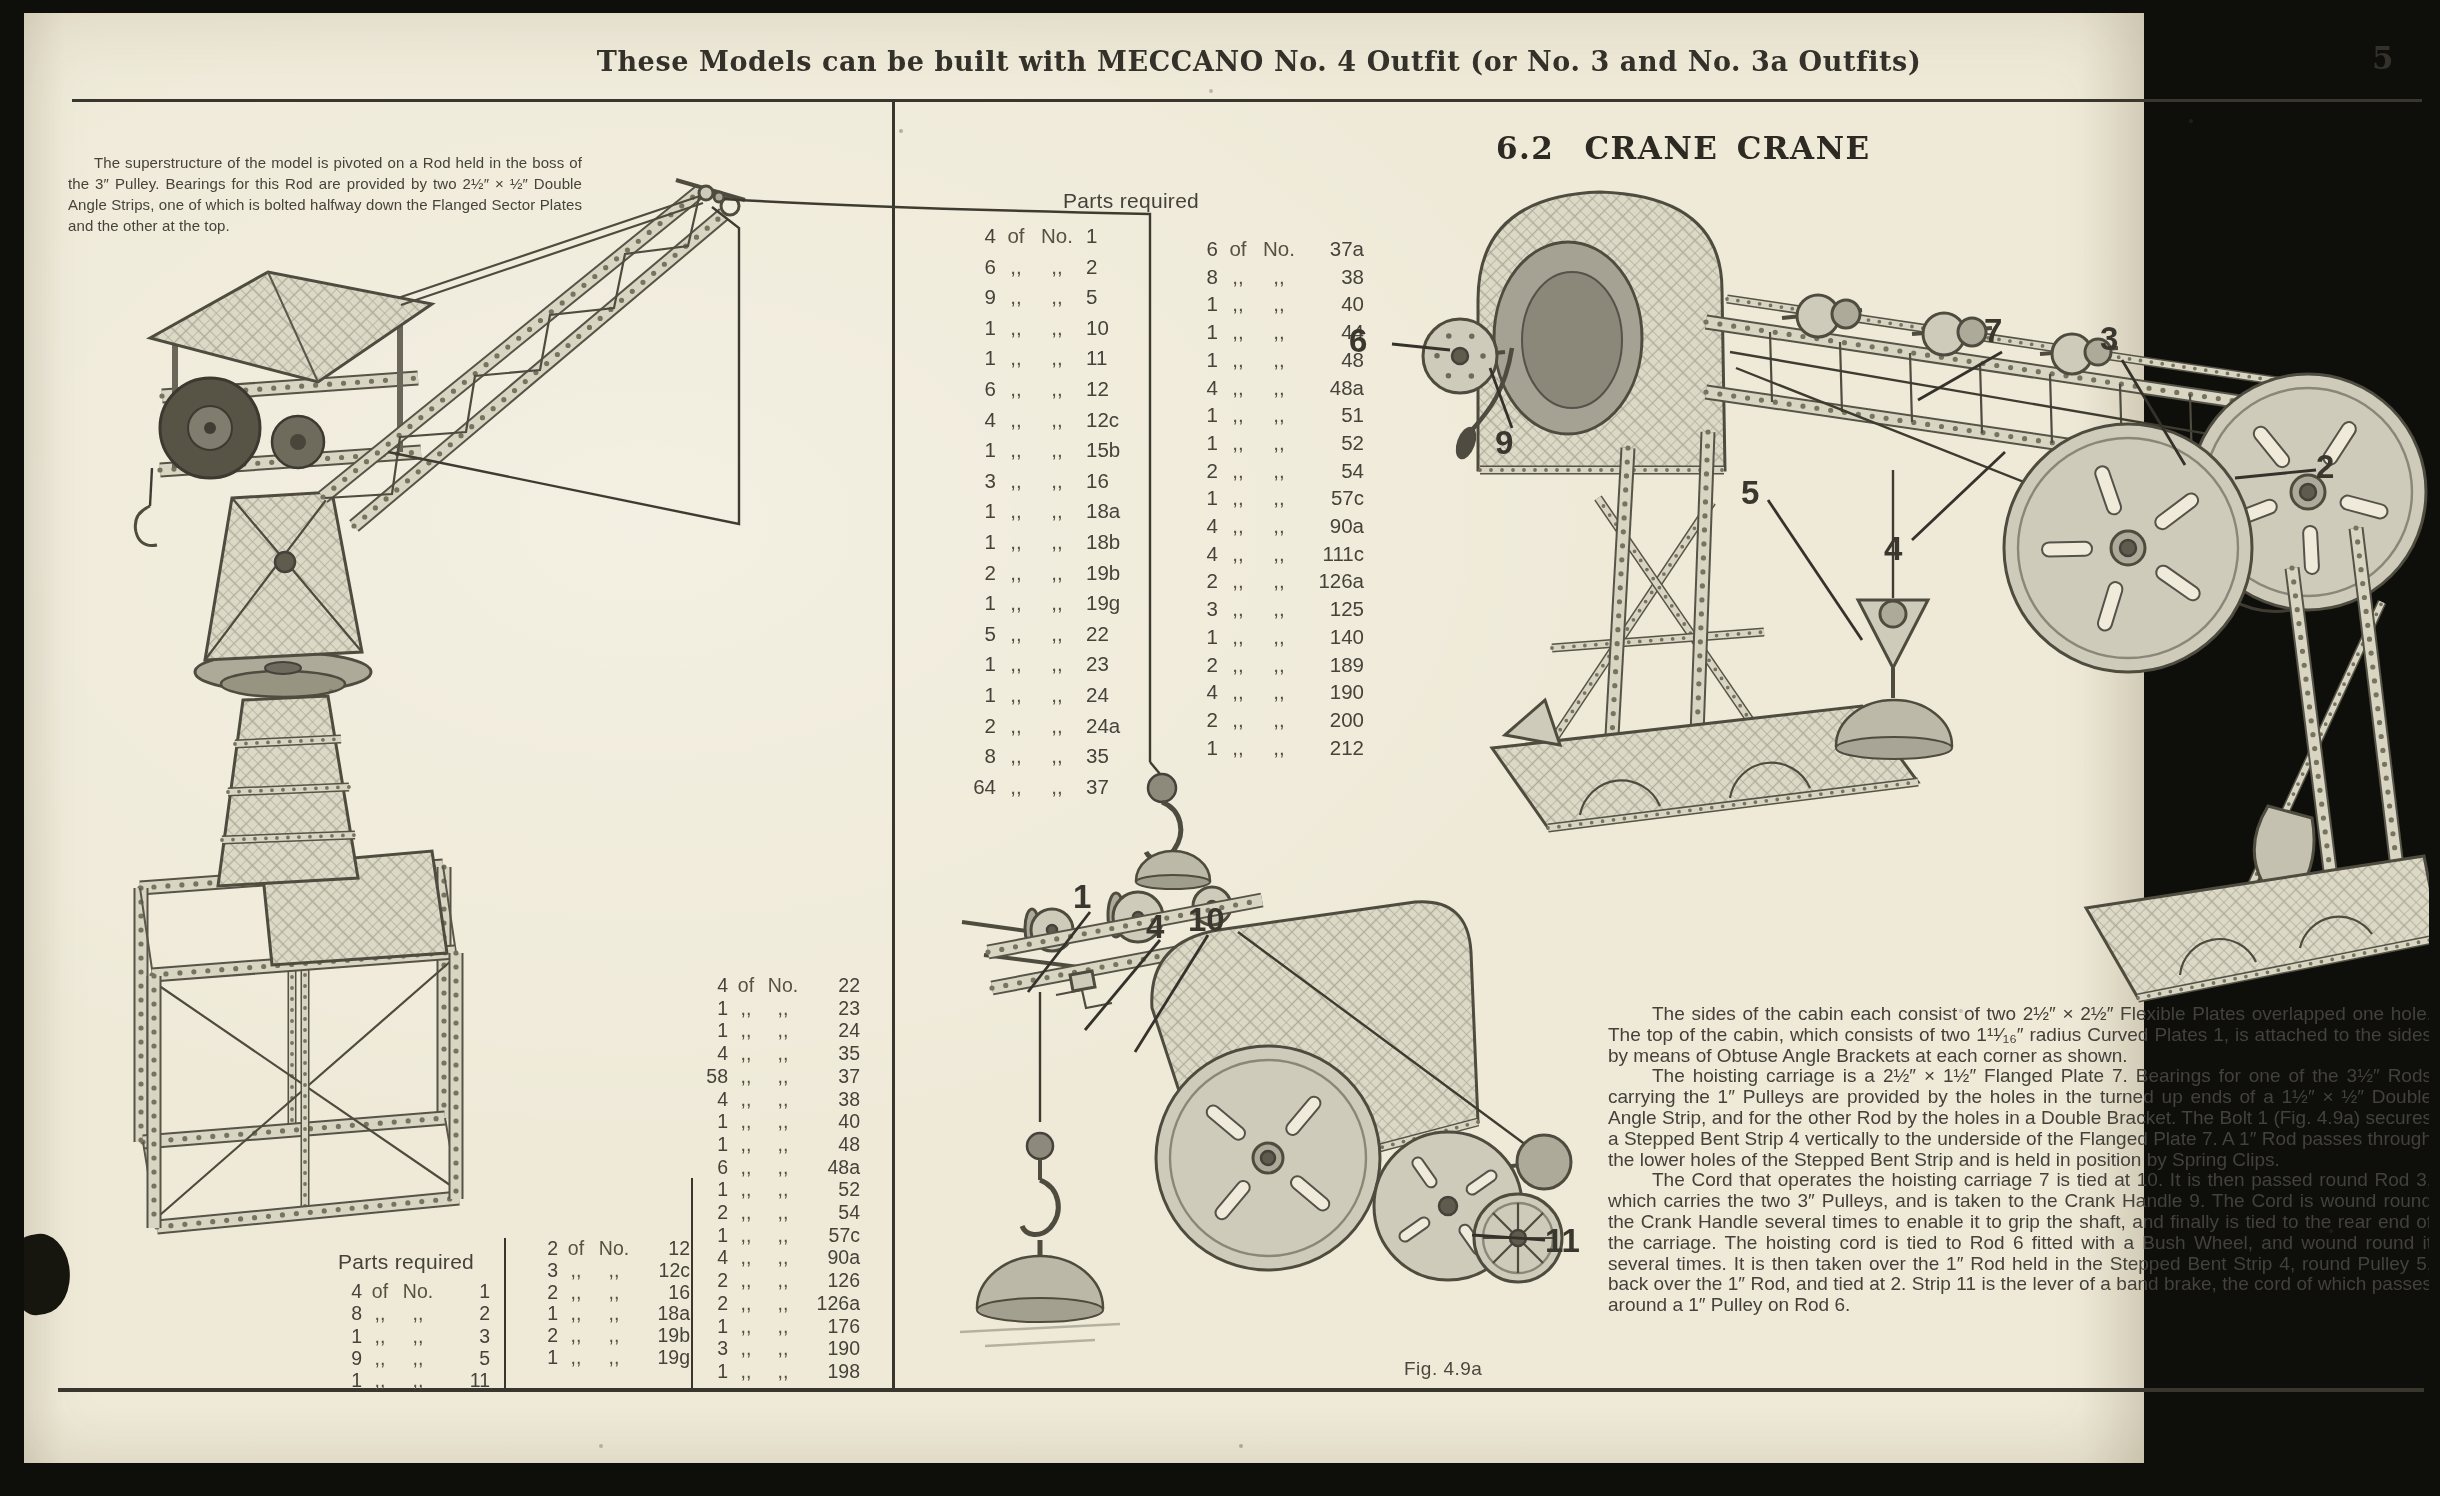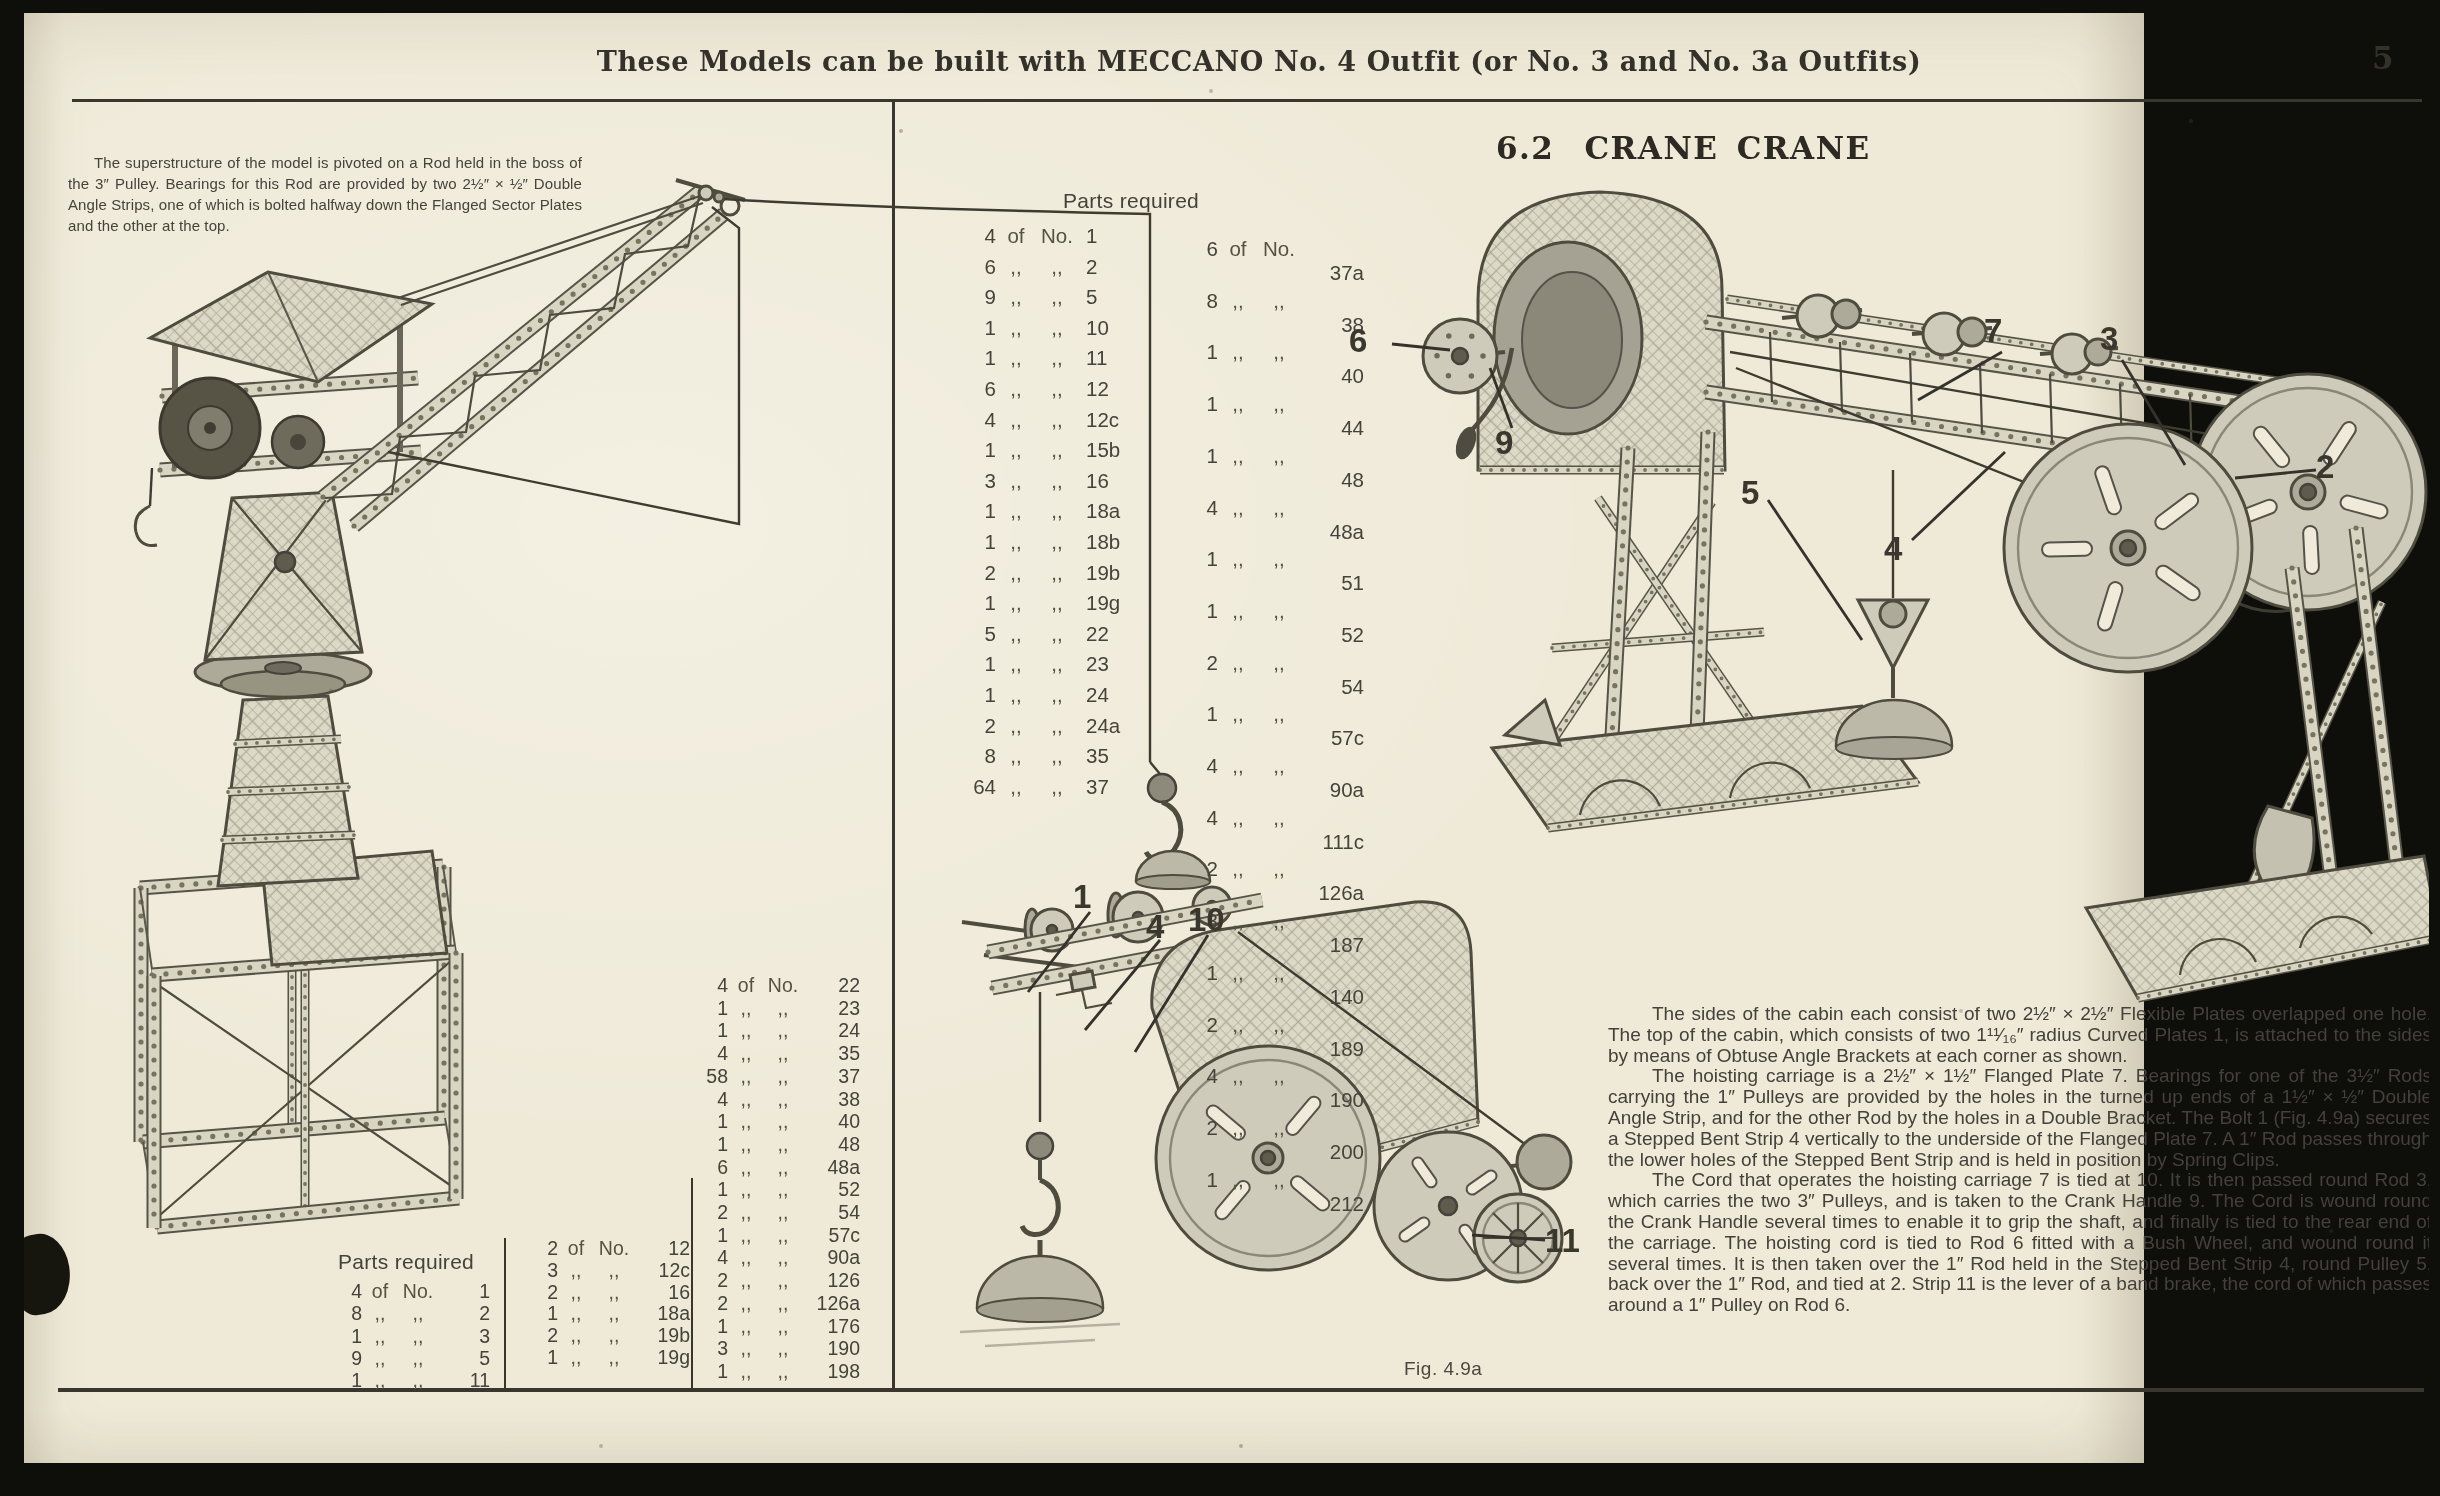--- a/index.html
+++ b/index.html
@@ -27,21 +27,21 @@
   .intro{position:absolute;left:68px;top:153px;width:514px;font-size:15px;line-height:20.9px;
     text-align:justify;color:#45433a;z-index:5;margin:0;text-indent:26px;letter-spacing:.1px;}
   .plabel{position:absolute;font-size:21px;color:#44423a;z-index:5;letter-spacing:.3px;}
   .plist{position:absolute;z-index:5;font-size:20.5px;color:#45433a;}
   .prow{display:grid;grid-template-columns:40px 36px 46px 62px;}
   .prow .q{text-align:right;padding-right:2px;}
   .prow .m1,.prow .m2{text-align:center;color:#55523f;}
   .prow .n{text-align:left;padding-left:6px;}
   .pl-1{left:958px;top:221px;line-height:30.6px;}
   .pl-2{left:1180px;top:235px;line-height:27.7px;}
-  .pl-2 .prow .n{text-align:right;padding-left:0;padding-right:0;margin-top:24px;}
+  .pl-2 .prow .n{text-align:right;padding-left:0;padding-right:0;}
   .pl-c{left:694px;top:974px;line-height:22.7px;font-size:19.5px;}
   .pl-c .prow{grid-template-columns:36px 32px 42px 56px;}
   .pl-c .prow .n{text-align:right;padding-left:0;}
   .pl-a{left:330px;top:1280px;line-height:22.3px;font-size:19.5px;}
   .pl-a .prow{grid-template-columns:34px 32px 44px 50px;}
   .pl-a .prow .n{text-align:right;padding-left:0;}
   .pl-b{left:526px;top:1238px;line-height:21.8px;font-size:19.5px;}
   .pl-b .prow{grid-template-columns:34px 32px 44px 54px;}
   .pl-b .prow .n{text-align:right;padding-left:0;}
   .rtext{position:absolute;left:1608px;top:1004px;width:824px;z-index:5;}
@@ -809,21 +809,21 @@
       <div class="prow">
         <span class="q">2</span>
         <span class="m1">,,</span>
         <span class="m2">,,</span>
         <span class="n">126a</span>
       </div>
       <div class="prow">
         <span class="q">3</span>
         <span class="m1">,,</span>
         <span class="m2">,,</span>
-        <span class="n">187</span>
+        <span class="n">125</span>
       </div>
       <div class="prow">
         <span class="q">1</span>
         <span class="m1">,,</span>
         <span class="m2">,,</span>
         <span class="n">140</span>
       </div>
       <div class="prow">
         <span class="q">2</span>
         <span class="m1">,,</span>

